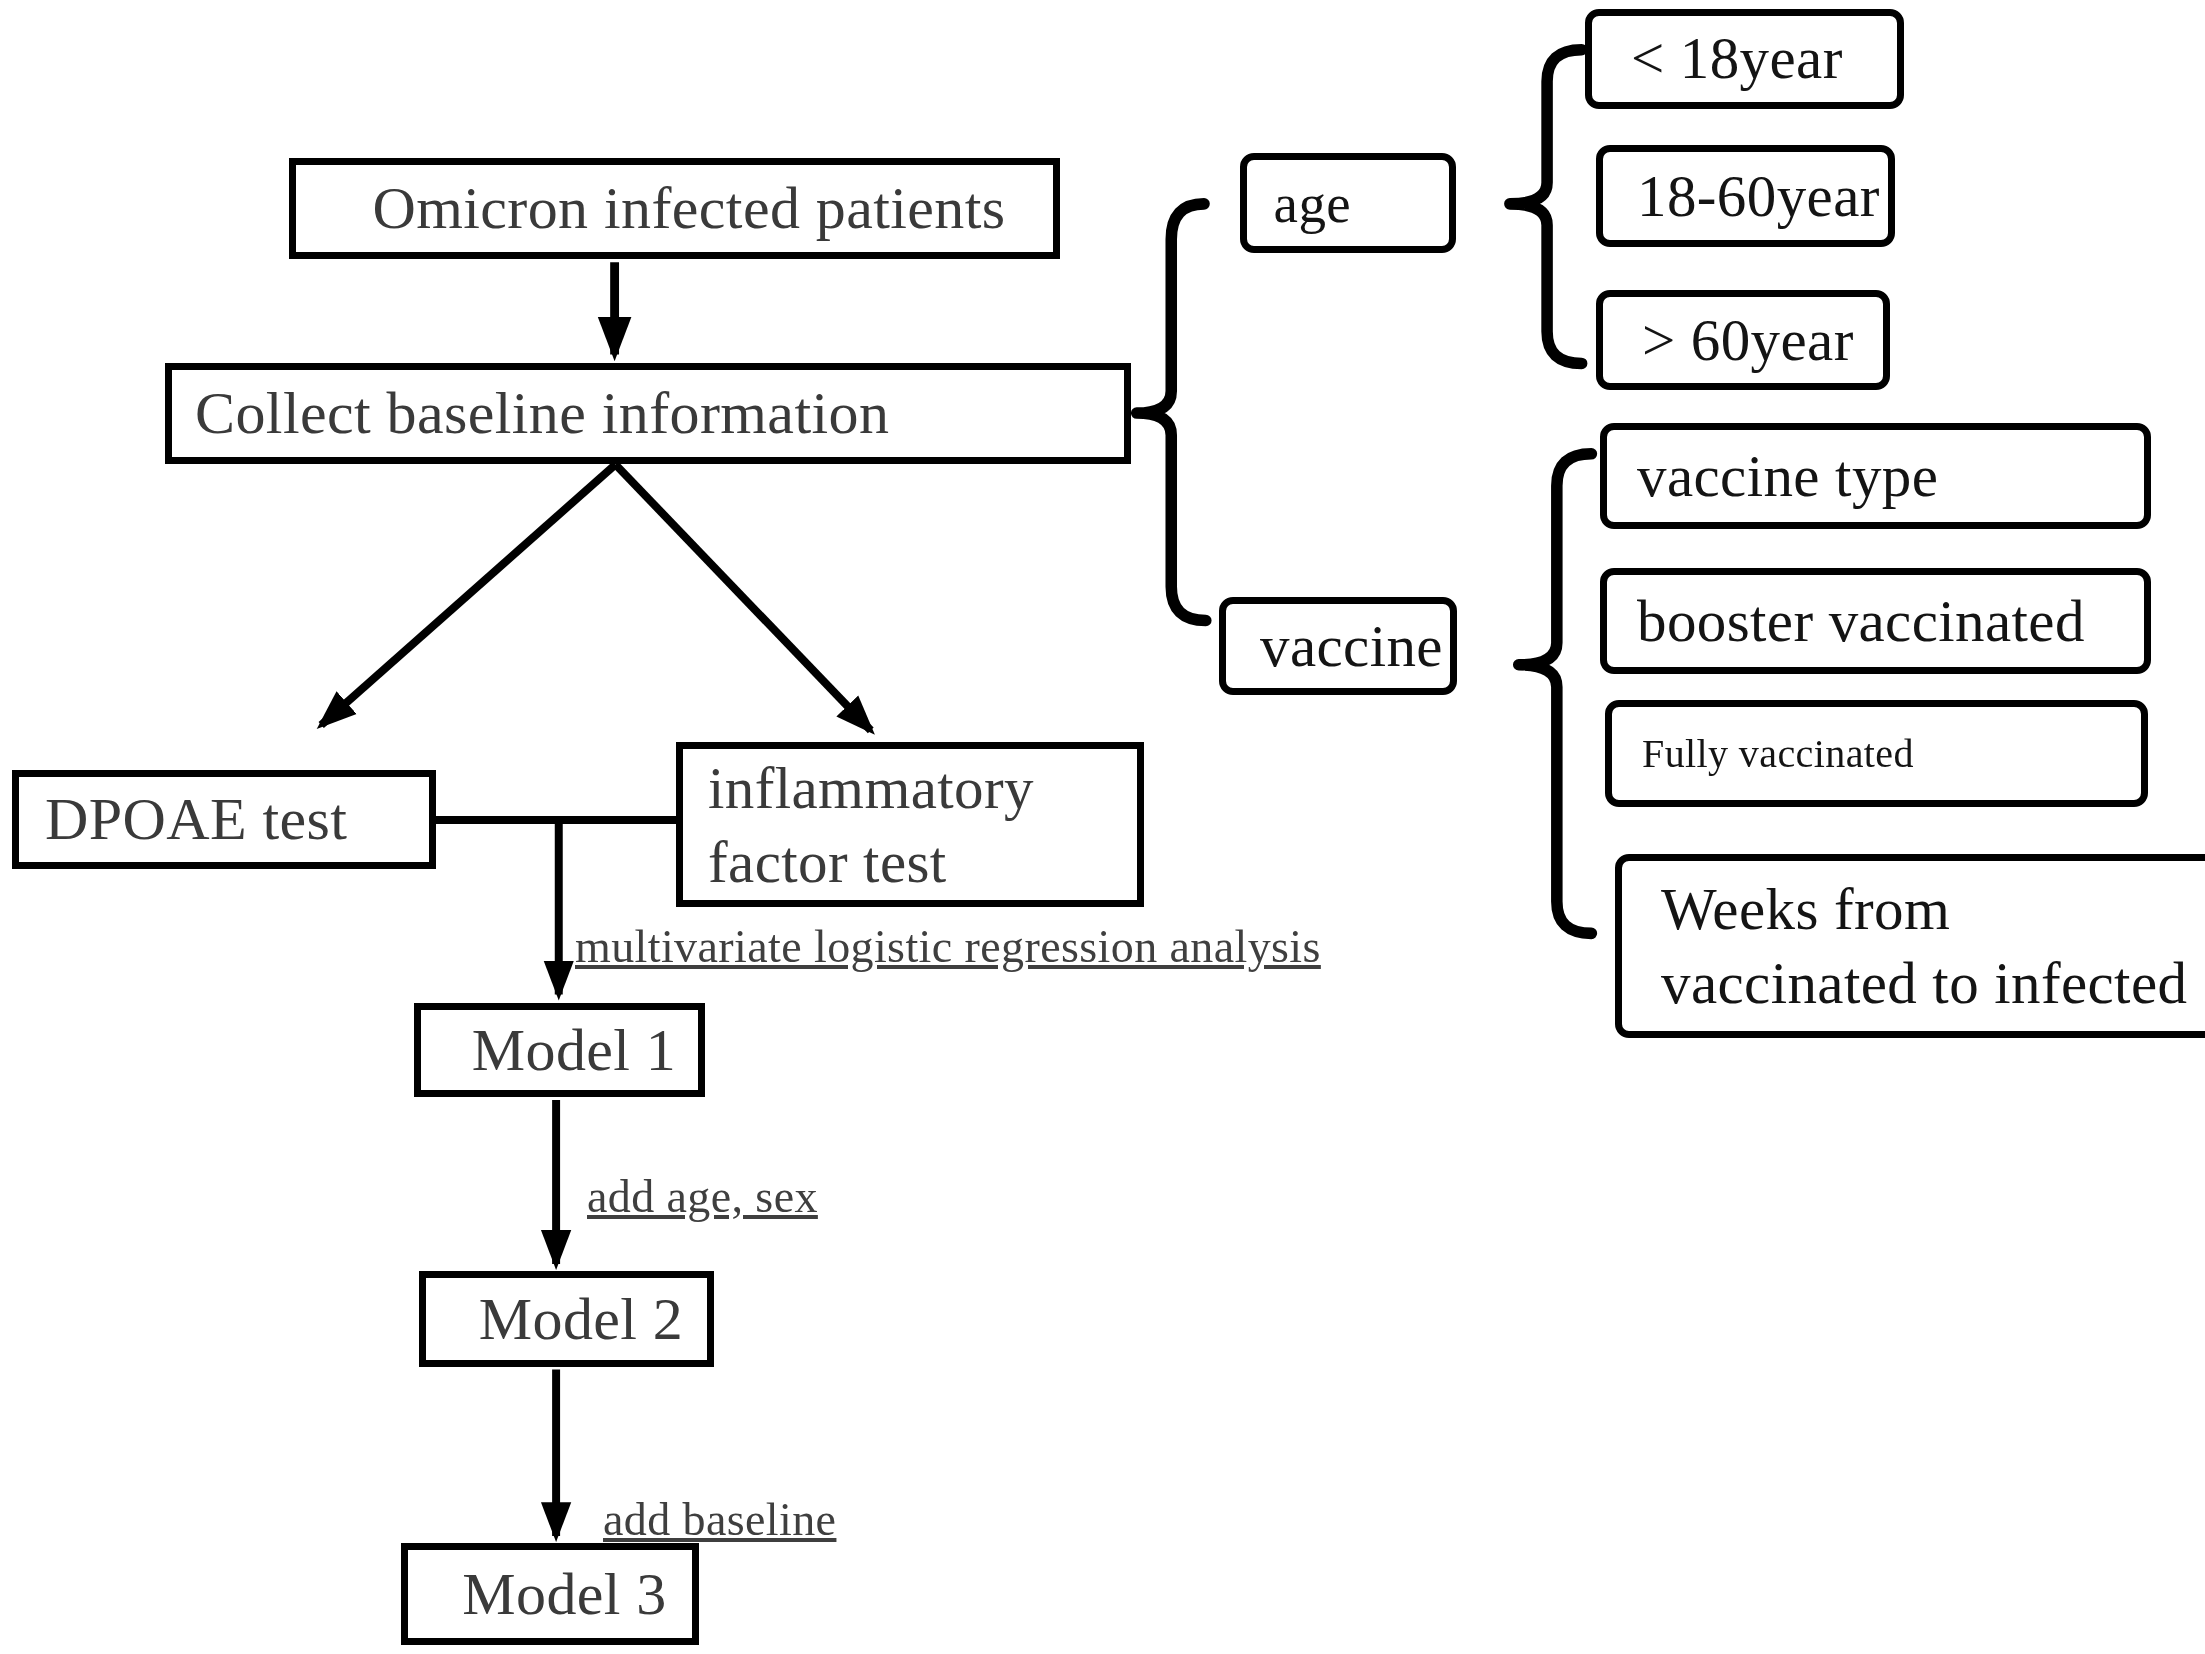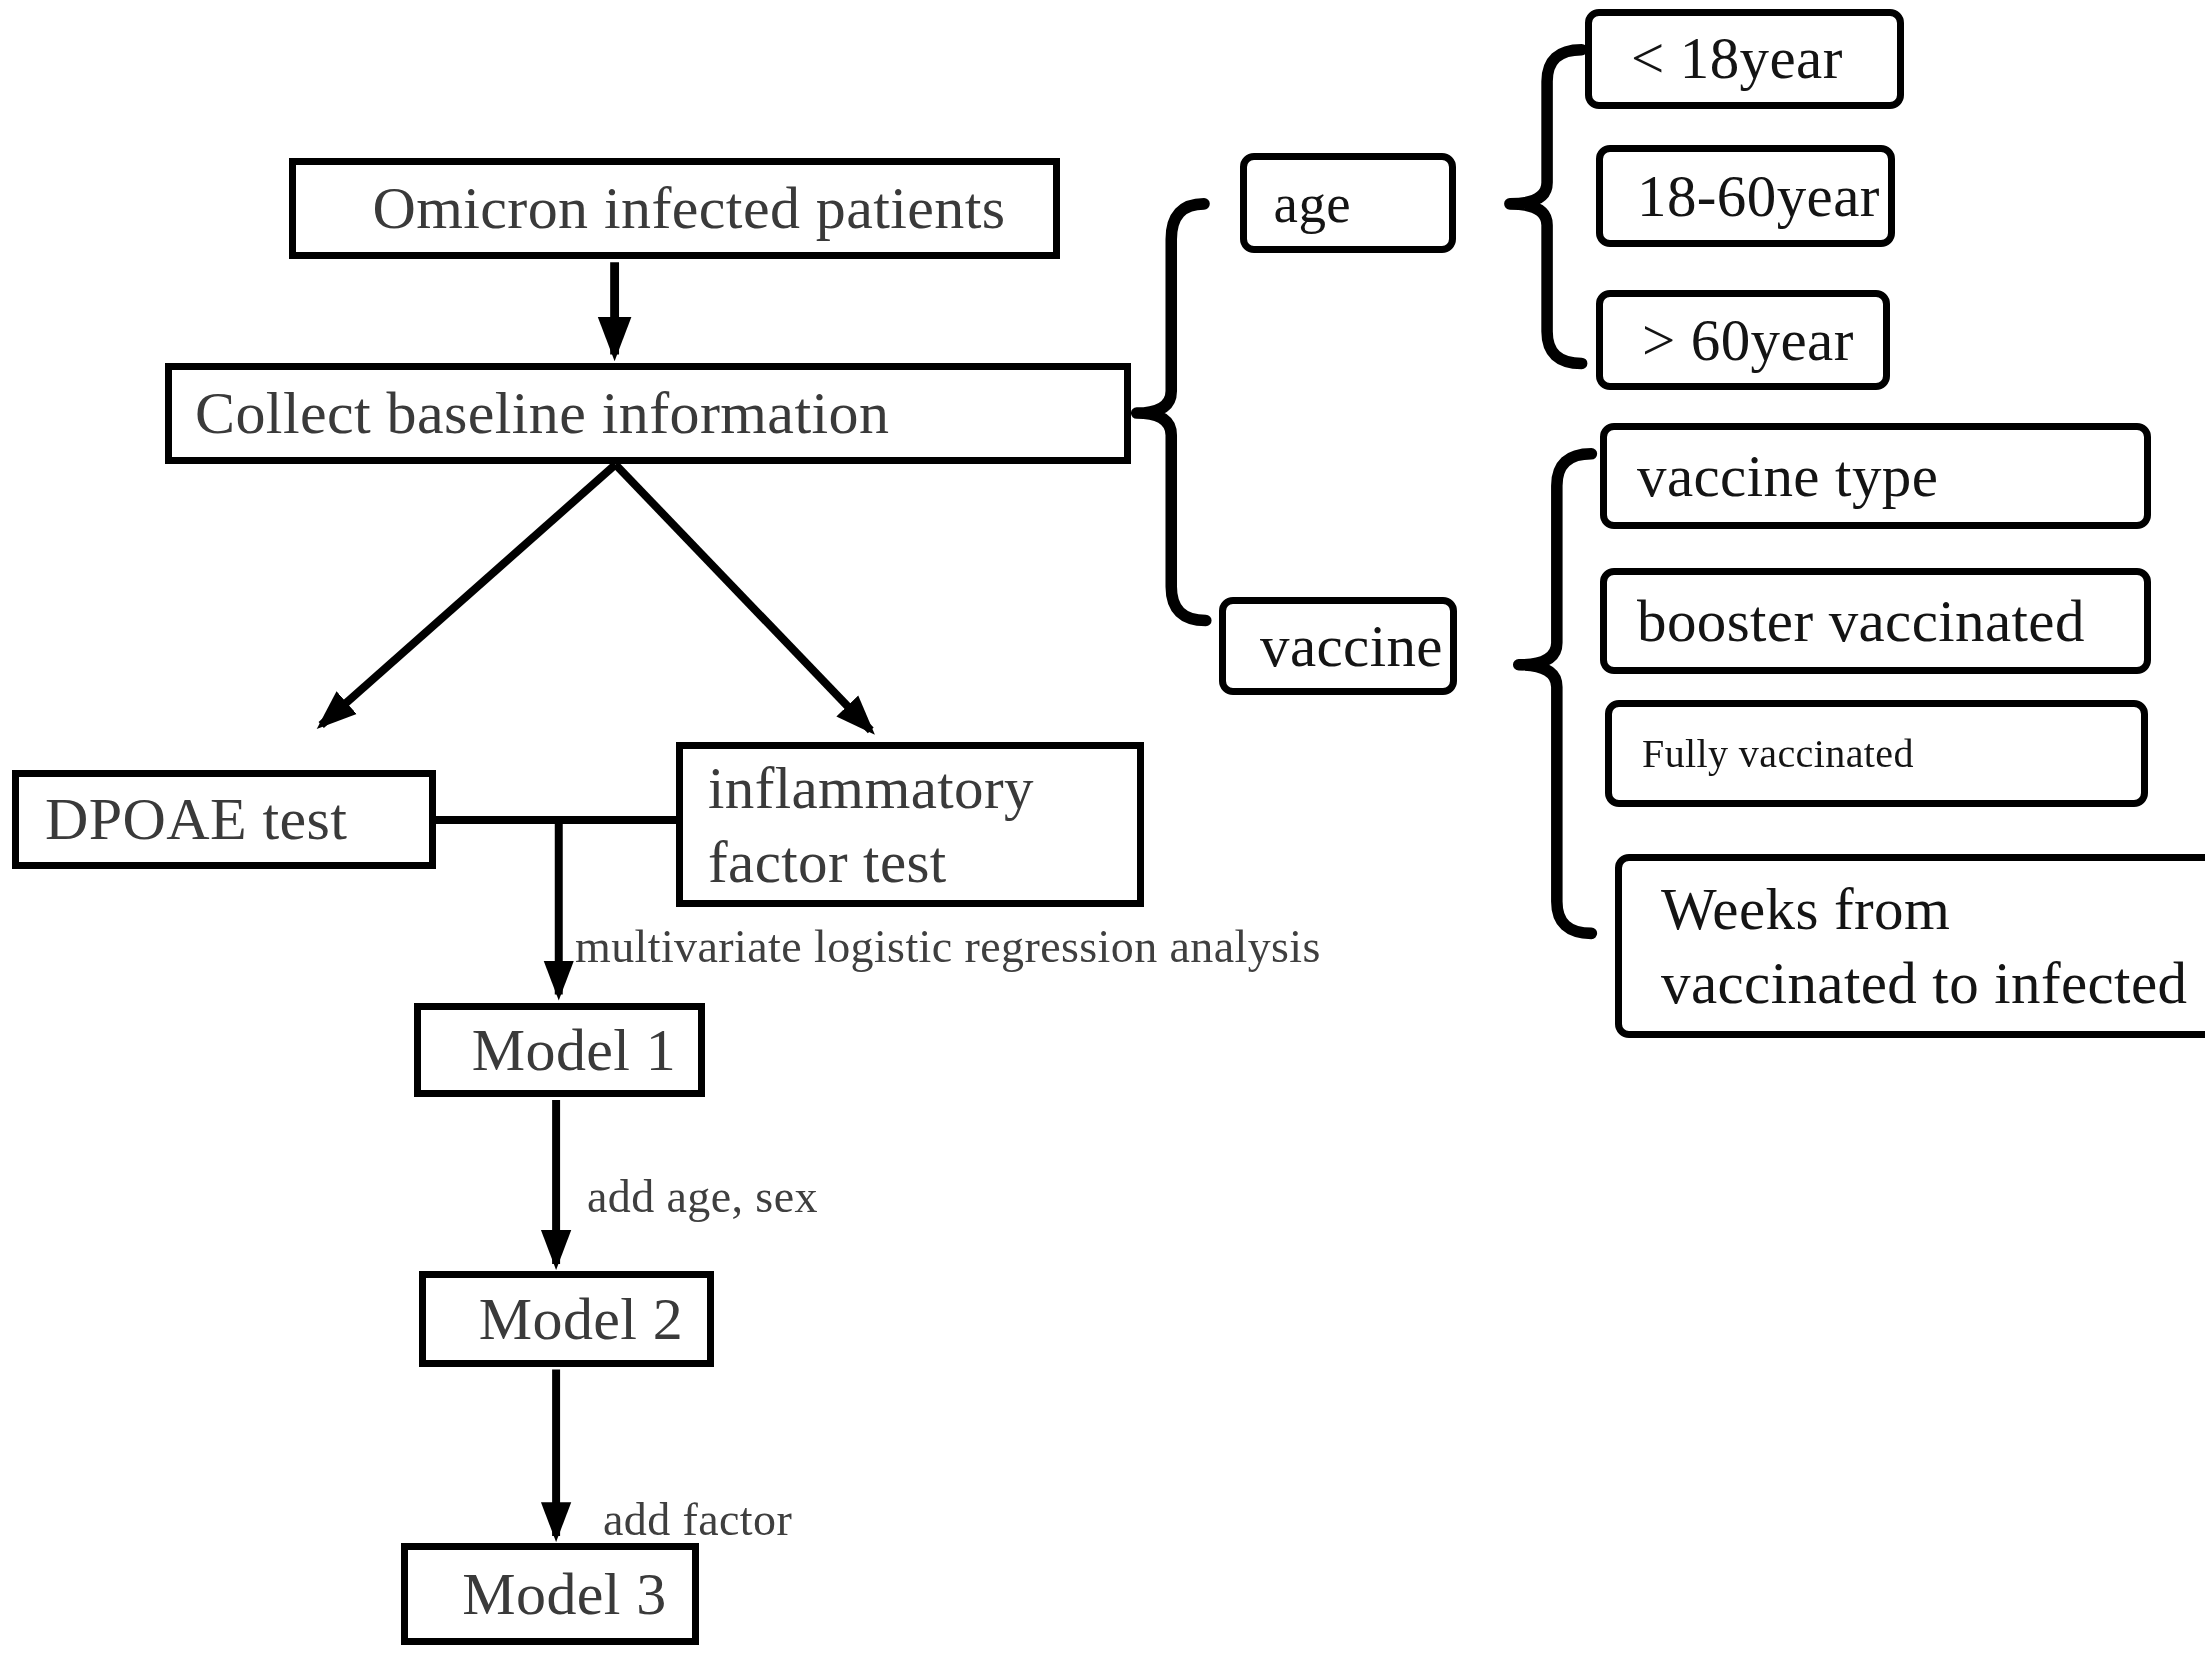--- a/index.html
+++ b/index.html
@@ -42,20 +42,21 @@
     line-height: 74px;
   }
   .node.rightcol { color: #141414; border-radius: 14px; }
   .annotation {
     position: absolute;
     font-size: 46px;
     color: #3f3f3f;
     letter-spacing: 0.4px;
     white-space: nowrap;
     line-height: 50px;
+    text-decoration: underline;
   }
 
   
   #box-omicron      { left: 289px;  top: 158px;  width: 771px;  height: 101px; }
   #box-collect      { left: 165px;  top: 363px;  width: 966px; height: 101px; padding-left: 23px; }
   #box-dpoae        { left: 11.5px;   top: 770px;  width: 424px;  height: 99px; padding-left: 26.6px; }
   #box-inflammatory { left: 676px;  top: 742px;  width: 468px;  height: 165px; padding-left: 25px; font-size: 59px; }
   #box-model1       { left: 414px;  top: 1003px; width: 291px;  height: 94px; }
   #box-model2       { left: 419px;  top: 1271px; width: 295px;  height: 96px; }
   #box-model3       { left: 401px;  top: 1543px; width: 298px;  height: 102px; }
@@ -172,16 +173,16 @@
 
   <div class="node rightcol multiline" id="box-weeks">
     <span>Weeks from</span>
     <span>vaccinated to infected</span>
   </div>
 
   <div class="annotation" id="label-regression">multivariate logistic regression analysis</div>
 
   <div class="annotation" id="label-addagesex">add age, sex</div>
 
-  <div class="annotation" id="label-addvaccine">add factor</div>
+  <div class="annotation" id="label-addvaccine">add baseline</div>
 
 </div>
 
 
 </body></html>

